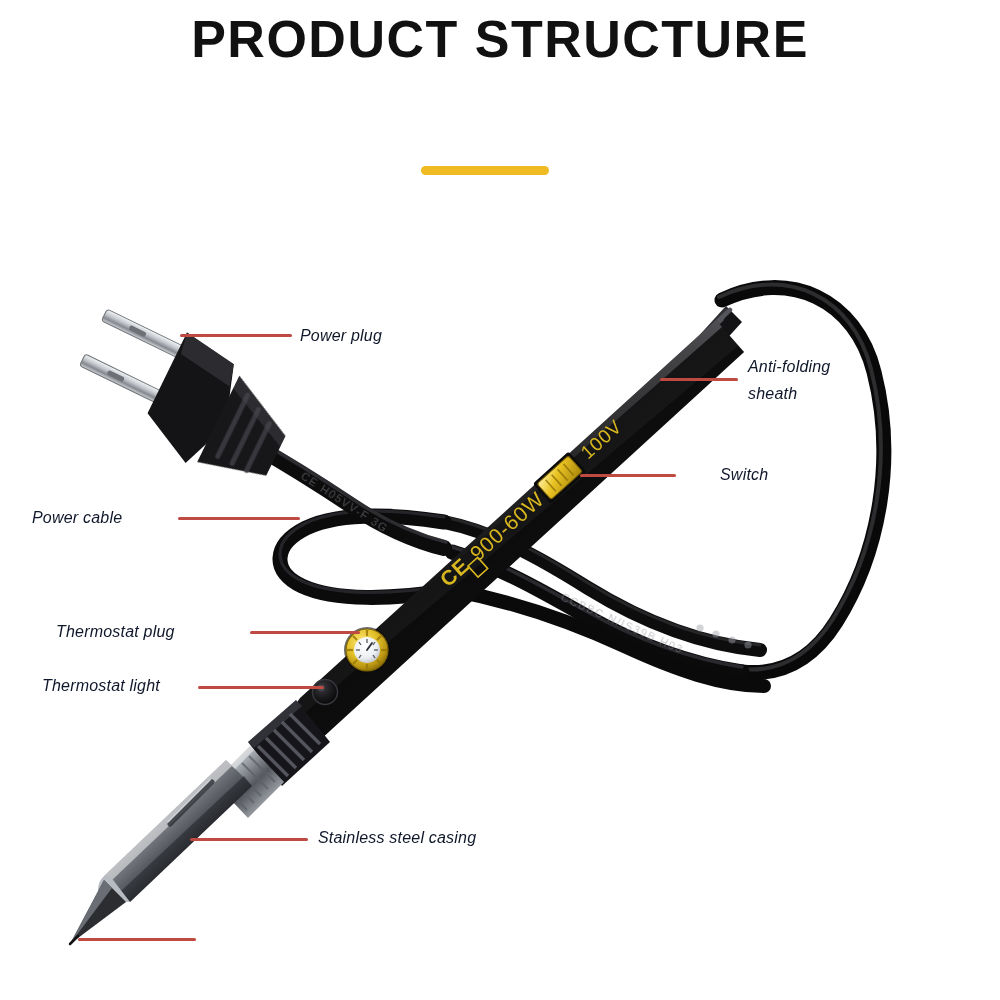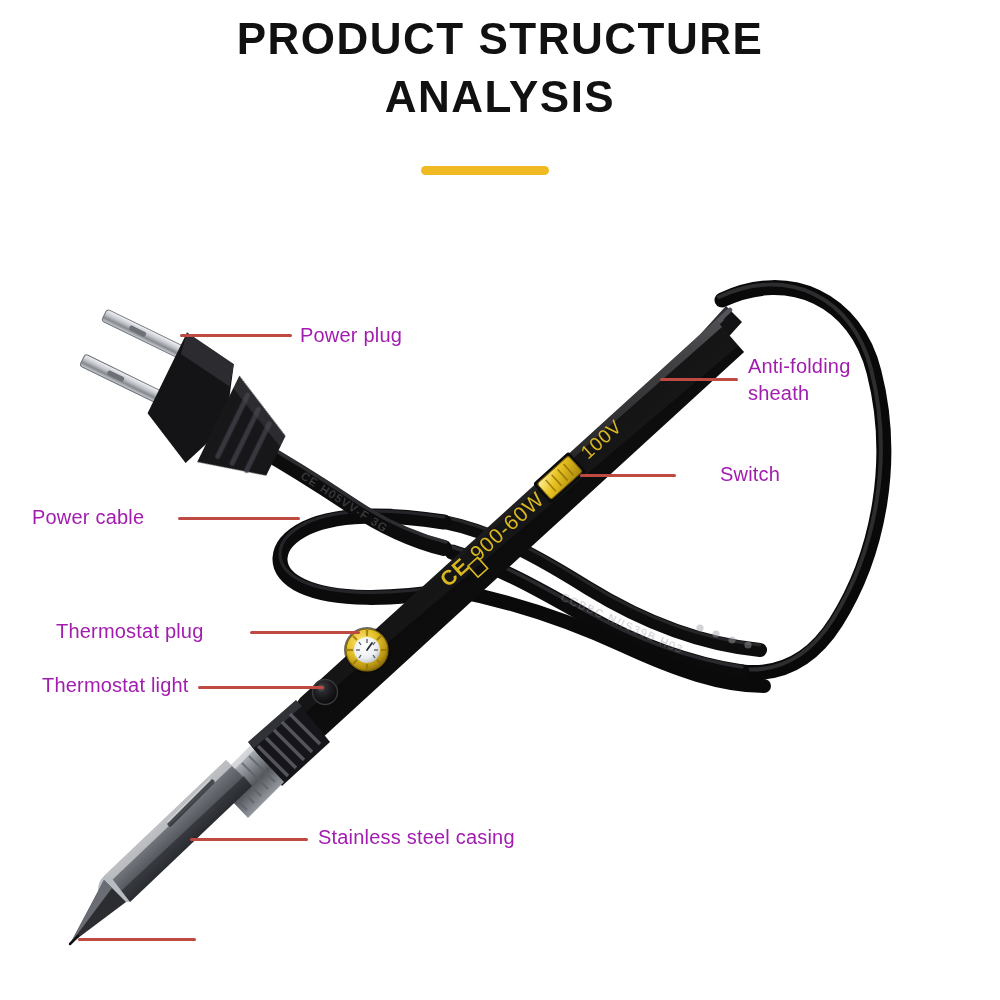--- a/index.html
+++ b/index.html
@@ -22,21 +22,21 @@
     left: 0;
     top: 10px;
     width: 1000px;
     text-align: center;
   }
   .title-line {
     display: block;
     color: #111111;
     font-family: "Liberation Sans", sans-serif;
     font-weight: 700;
-    font-size: 44px;
+    font-size: 52px;
     line-height: 58px;
     letter-spacing: 1.5px;
   }
   #divider {
     position: absolute;
     left: 421px;
     top: 166px;
     width: 128px;
     height: 9px;
     border-radius: 5px;
@@ -45,47 +45,47 @@
 
   
   .leader {
     position: absolute;
     height: 3px;
     background: #bf4a42;
     border-radius: 2px;
   }
   .label {
     position: absolute;
-    color: #a21caf;
+    color: #0f172a;
     font-family: "Liberation Sans", sans-serif;
     font-weight: 400;
-    font-size: 20px;
+    font-size: 16px;
     line-height: 27px;
     white-space: pre-line;
     letter-spacing: 0.2px;
+    font-style: italic;
   }
 
   
   #artwork {
     position: absolute;
     left: 0;
     top: 0;
     width: 1000px;
     height: 1000px;
     pointer-events: none;
   }
 </style>
 </head>
 <body>
 
 <div id="page">
 
   <div id="header">
     <span class="title-line">PRODUCT STRUCTURE</span>
-    <span class="title-line">ANALYSIS</span>
   </div>
   <div id="divider"></div>
 
   <svg id="artwork" viewBox="0 0 1000 1000">
     <defs>
 
       <linearGradient id="gBody" x1="0" y1="0" x2="1" y2="1">
         <stop offset="0%" stop-color="#4a4a4c"></stop>
         <stop offset="18%" stop-color="#262628"></stop>
         <stop offset="45%" stop-color="#131314"></stop>

